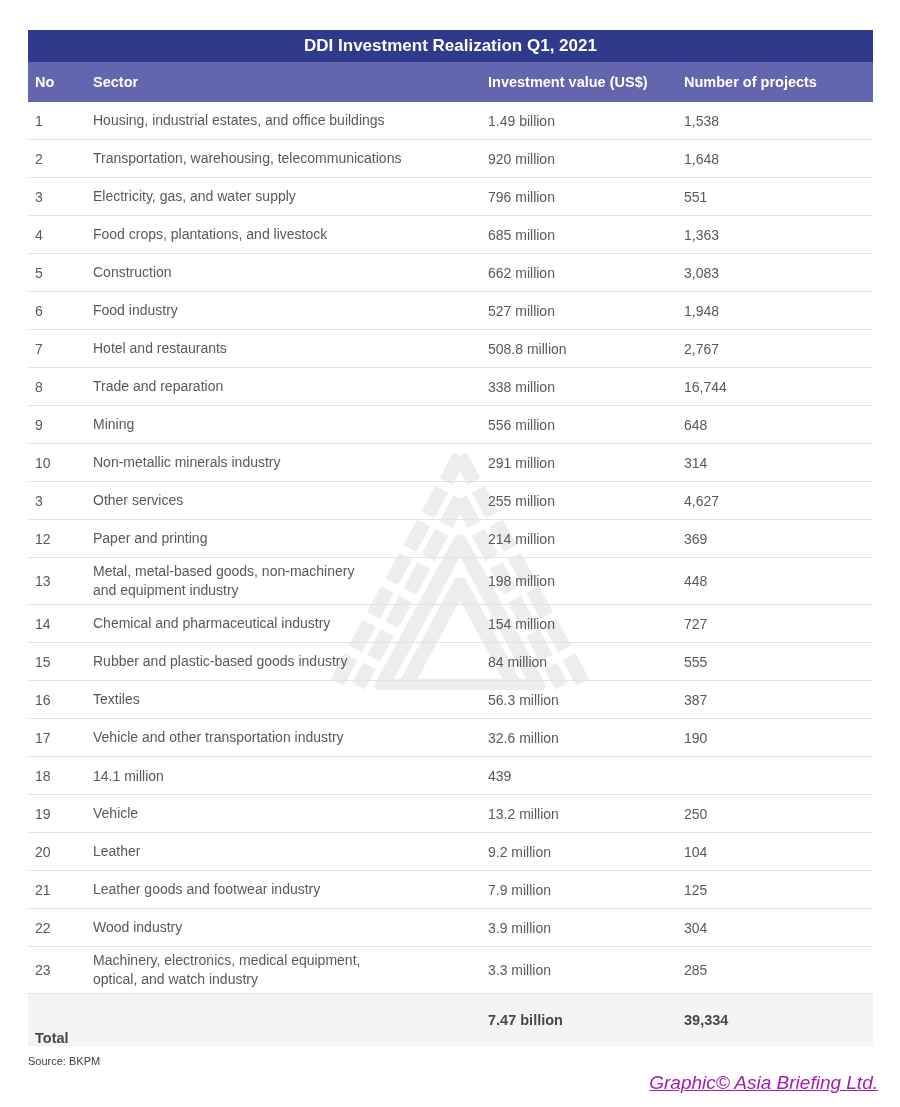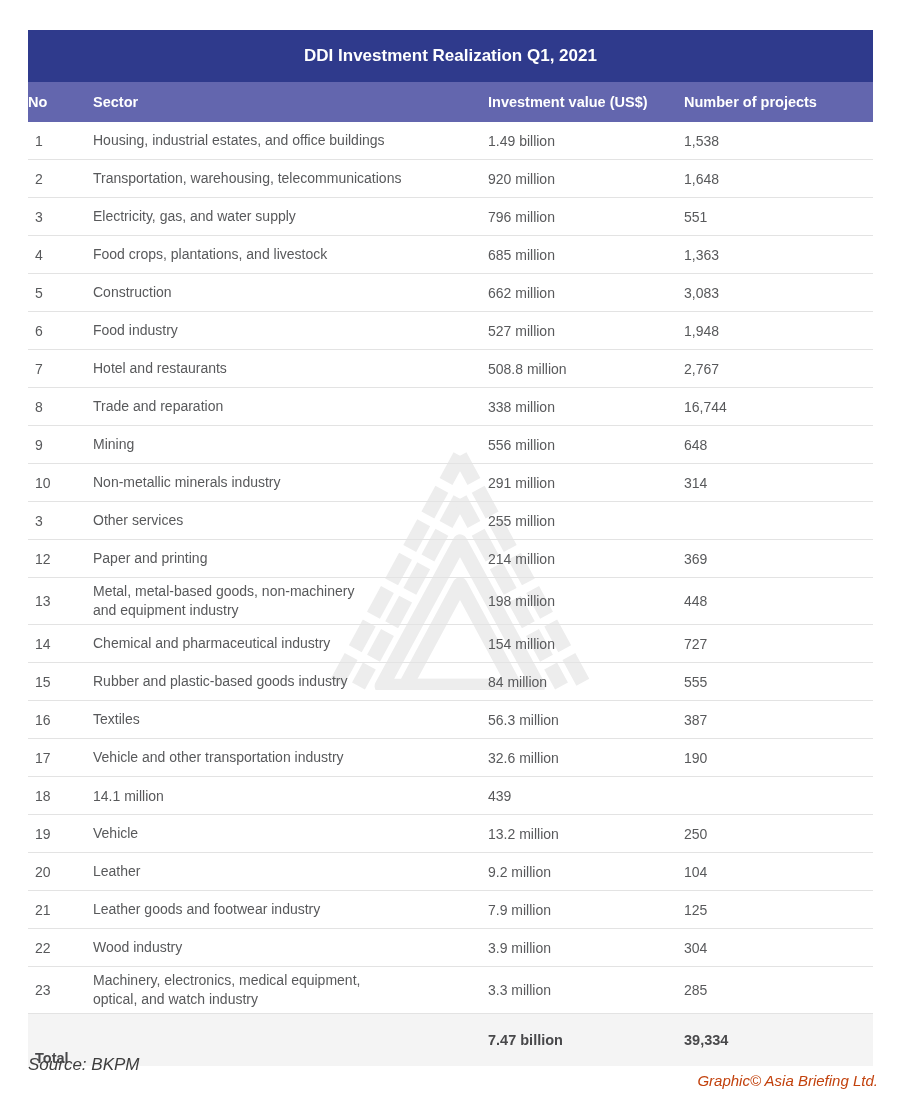--- a/index.html
+++ b/index.html
@@ -20,42 +20,42 @@
   }
 
   .table-card {
     position: absolute;
     left: 28px; top: 30px;
     width: 845px;
     z-index: 1;
   }
 
   .title-bar {
-    height: 52px;
+    height: 32px;
     background: var(--title-bg, #2F3A8C);
     color: #ffffff;
     font-size: 17px;
     font-weight: bold;
     display: flex; align-items: center; justify-content: center;
   }
 
   .grid-row {
     display: grid;
     grid-template-columns: 65px 395px 196px 1fr;
     align-items: center;
   }
 
   .header-row {
     height: 40px;
     background: var(--header-bg, #6366AE);
     color: #ffffff;
     font-size: 14.5px;
     font-weight: bold;
   }
-  .header-row .cell.no { }
+  .header-row .cell.no { padding-left: 7px; }
 
   .row {
     min-height: 38px;
     border-bottom: 1px solid var(--divider, #E3E3E3);
     color: var(--body-text, #58595B);
     font-size: 14px;
     background: transparent;
   }
   .row .cell { padding: 4px 8px 4px 0; }
   .row .cell.no { padding-left: 7px; }
@@ -66,32 +66,32 @@
     background: var(--total-bg, #F4F4F4);
     color: #48484A;
     font-size: 14.5px;
     font-weight: bold;
   }
   .total-row .cell.no { padding-left: 7px; margin-top: 36px; }
 
   .source-note {
     position: absolute;
     left: 28px; top: 1055px;
-    font-size: 17px;
-    font-style: italic;
+    font-size: 11px;
     color: #3E3E3E;
     z-index: 1;
   }
   .credit-note {
     position: absolute;
     right: 22px; top: 1072px;
-    font-size: 15px;
+    font-size: 19px;
     font-style: italic;
-    color: #c2410c;
+    color: #a21caf;
     z-index: 1;
+    text-decoration: underline;
   }
 </style>
 </head>
 <body>
 
 <div class="page">
 
   <svg class="watermark" width="296" height="244" viewBox="0 0 300 250" aria-hidden="true">
     <g fill="none" stroke="#EDEDED" stroke-width="15" stroke-linejoin="round">
       <g stroke-dasharray="30 9">
@@ -174,20 +174,21 @@
         <div class="grid-row row">
           <div class="cell no">10</div>
           <div class="cell sector">Non-metallic minerals industry</div>
           <div class="cell inv">291 million</div>
           <div class="cell proj">314</div>
         </div>
         <div class="grid-row row">
           <div class="cell no">3</div>
           <div class="cell sector">Other services</div>
           <div class="cell inv">255 million</div>
+          <div class="cell proj">4,627</div>
         </div>
         <div class="grid-row row">
           <div class="cell no">12</div>
           <div class="cell sector">Paper and printing</div>
           <div class="cell inv">214 million</div>
           <div class="cell proj">369</div>
         </div>
         <div class="grid-row row">
           <div class="cell no">13</div>
           <div class="cell sector">Metal, metal-based goods, non-machinery

